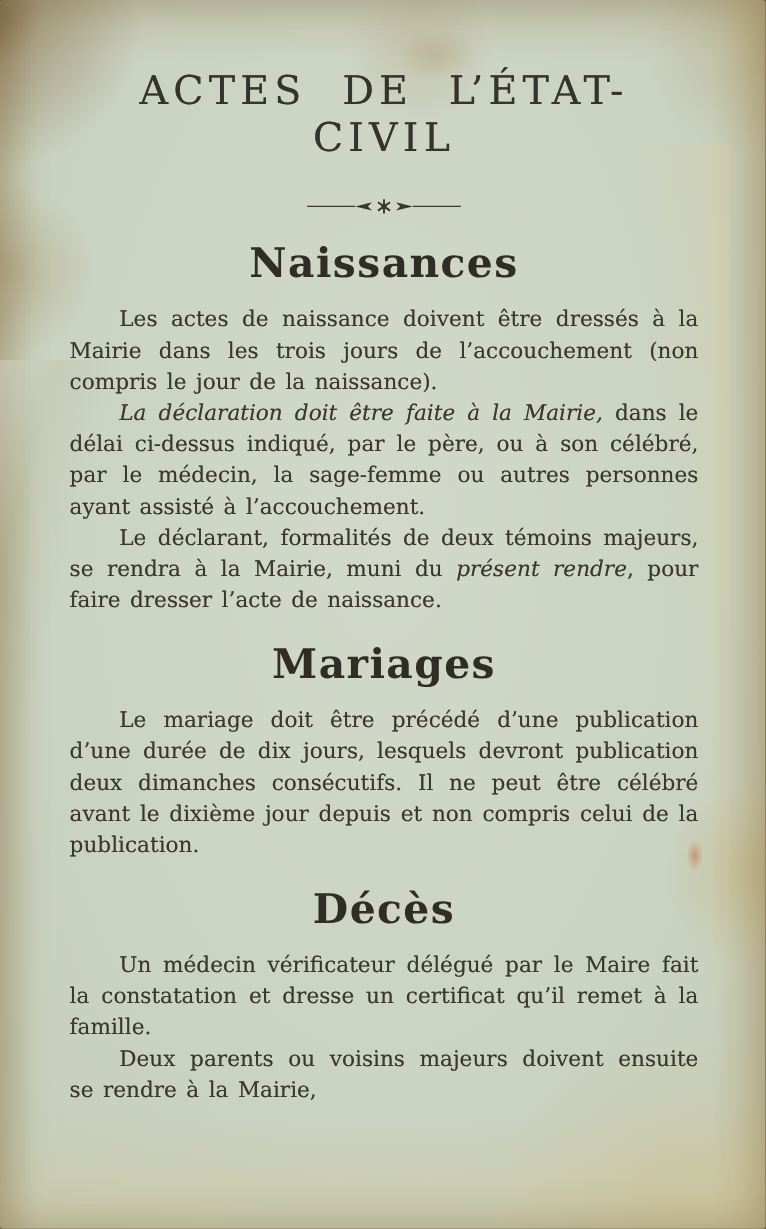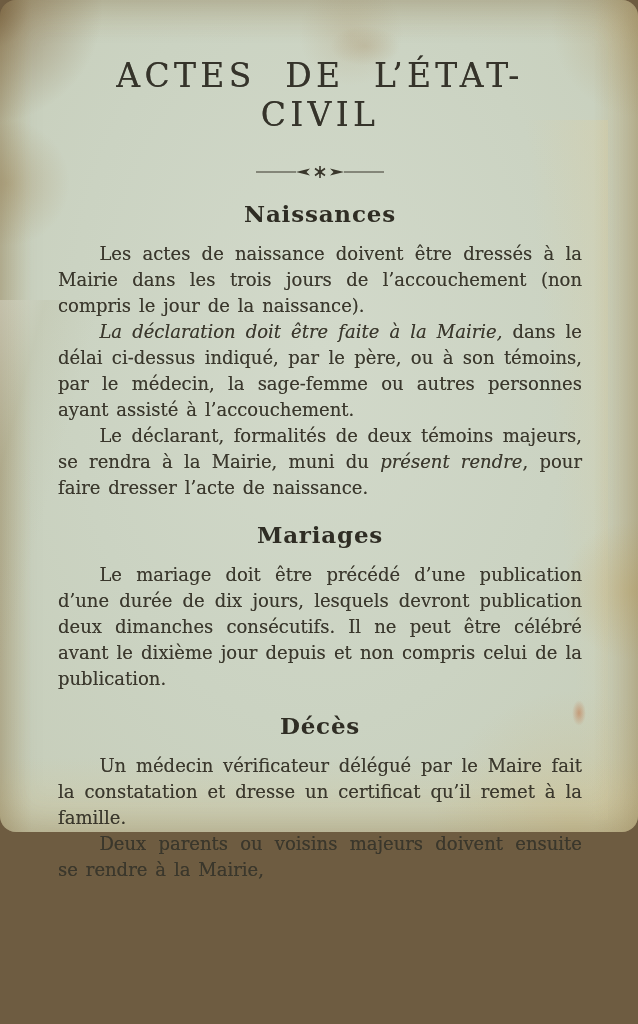--- a/index.html
+++ b/index.html
@@ -4,23 +4,23 @@
 <style>
   html,body{margin:0;padding:0;}
   body{
     width:638px;height:1024px;
     background:#6e5c41;
     font-family:"DejaVu Serif","Liberation Serif",serif;
     overflow:hidden;
   }
   .page{
     position:relative;
-    width:638px;height:832px;
+    width:638px;height:1024px;
     box-sizing:border-box;
-    border-radius:16px;
+    border-radius:3px;
     color:#3a372c;
     background:
       radial-gradient(circle at -2% 1%, rgba(104,72,36,.68) 0%, rgba(124,92,50,.38) 4%, rgba(140,110,64,0) 11%),
       radial-gradient(circle at 1% 22%, rgba(160,132,82,.35) 0%, rgba(160,132,82,0) 7%),
       radial-gradient(circle at 101% 3%, rgba(172,146,94,.40) 0%, rgba(172,146,94,0) 9%),
       radial-gradient(circle at 99% 71%, rgba(196,172,112,.45) 0%, rgba(196,172,112,0) 8%),
       radial-gradient(circle at 90% 100%, rgba(206,186,130,.40) 0%, rgba(206,186,130,0) 14%),
       radial-gradient(circle at 55% 4%, rgba(170,140,95,.22) 0%, rgba(170,140,95,0) 6%),
       linear-gradient(90deg, rgba(178,156,106,.34) 0%, rgba(178,156,106,0) 5%, rgba(178,156,106,0) 93%, rgba(192,170,116,.42) 100%),
       linear-gradient(0deg, rgba(210,196,148,.42) 0%, rgba(210,196,148,0) 9%),
@@ -48,21 +48,21 @@
     font-weight:400;
     text-align:center;
     letter-spacing:.13em;
     word-spacing:.45em;
     color:#35332a;
     text-shadow:0 0 .5px rgba(40,38,30,.6);
   }
   .divider{display:block;margin:30px auto 6px auto;}
   h2.section-heading{
     margin:20px 0 14px 0;
-    font-size:23px;
+    font-size:34px;
     font-weight:700;
     text-align:center;
     letter-spacing:.035em;
     color:#2f2d24;
   }
   .body-text p{
     margin:0;
     font-size:18px;
     line-height:26px;
     text-align:justify;
@@ -93,21 +93,21 @@
         <path d="M90 8 L76 4.6 L79.5 8 L76 11.4 Z" stroke-width="0"></path>
         <path d="M66 2 V14 M61 4.5 L71 11.5 M71 4.5 L61 11.5" stroke-width="1.6"></path>
         <circle cx="66" cy="8" r="2.2" stroke-width="0"></circle>
       </g>
     </svg>
 
     <div>
         <h2 class="section-heading">Naissances</h2>
         <div class="body-text">
           <p><span>Les actes de naissance doivent être dressés à la Mairie dans les trois jours de l’accouchement (non compris le jour de la naissance).</span></p>
-          <p><i>La déclaration doit être faite à la Mairie,</i><span> dans le délai ci-dessus indiqué, par le père, ou à son témoins, par le médecin, la sage-femme ou autres personnes ayant assisté à l’accouchement.</span></p>
+          <p><i>La déclaration doit être faite à la Mairie,</i><span> dans le délai ci-dessus indiqué, par le père, ou à son célébré, par le médecin, la sage-femme ou autres personnes ayant assisté à l’accouchement.</span></p>
           <p><span>Le déclarant, formalités de deux témoins majeurs, se rendra à la Mairie, muni du </span><i>présent rendre</i><span>, pour faire dresser l’acte de naissance.</span></p>
         </div>
         <h2 class="section-heading">Mariages</h2>
         <div class="body-text">
           <p><span>Le mariage doit être précédé d’une publication d’une durée de dix jours, lesquels devront publication deux dimanches consécutifs. Il ne peut être célébré avant le dixième jour depuis et non compris celui de la publication.</span></p>
         </div>
         <h2 class="section-heading">Décès</h2>
         <div class="body-text">
           <p><span>Un médecin vérificateur délégué par le Maire fait la constatation et dresse un certificat qu’il remet à la famille.</span></p>
           <p><span>Deux parents ou voisins majeurs doivent ensuite se rendre à la Mairie, </span></p>

